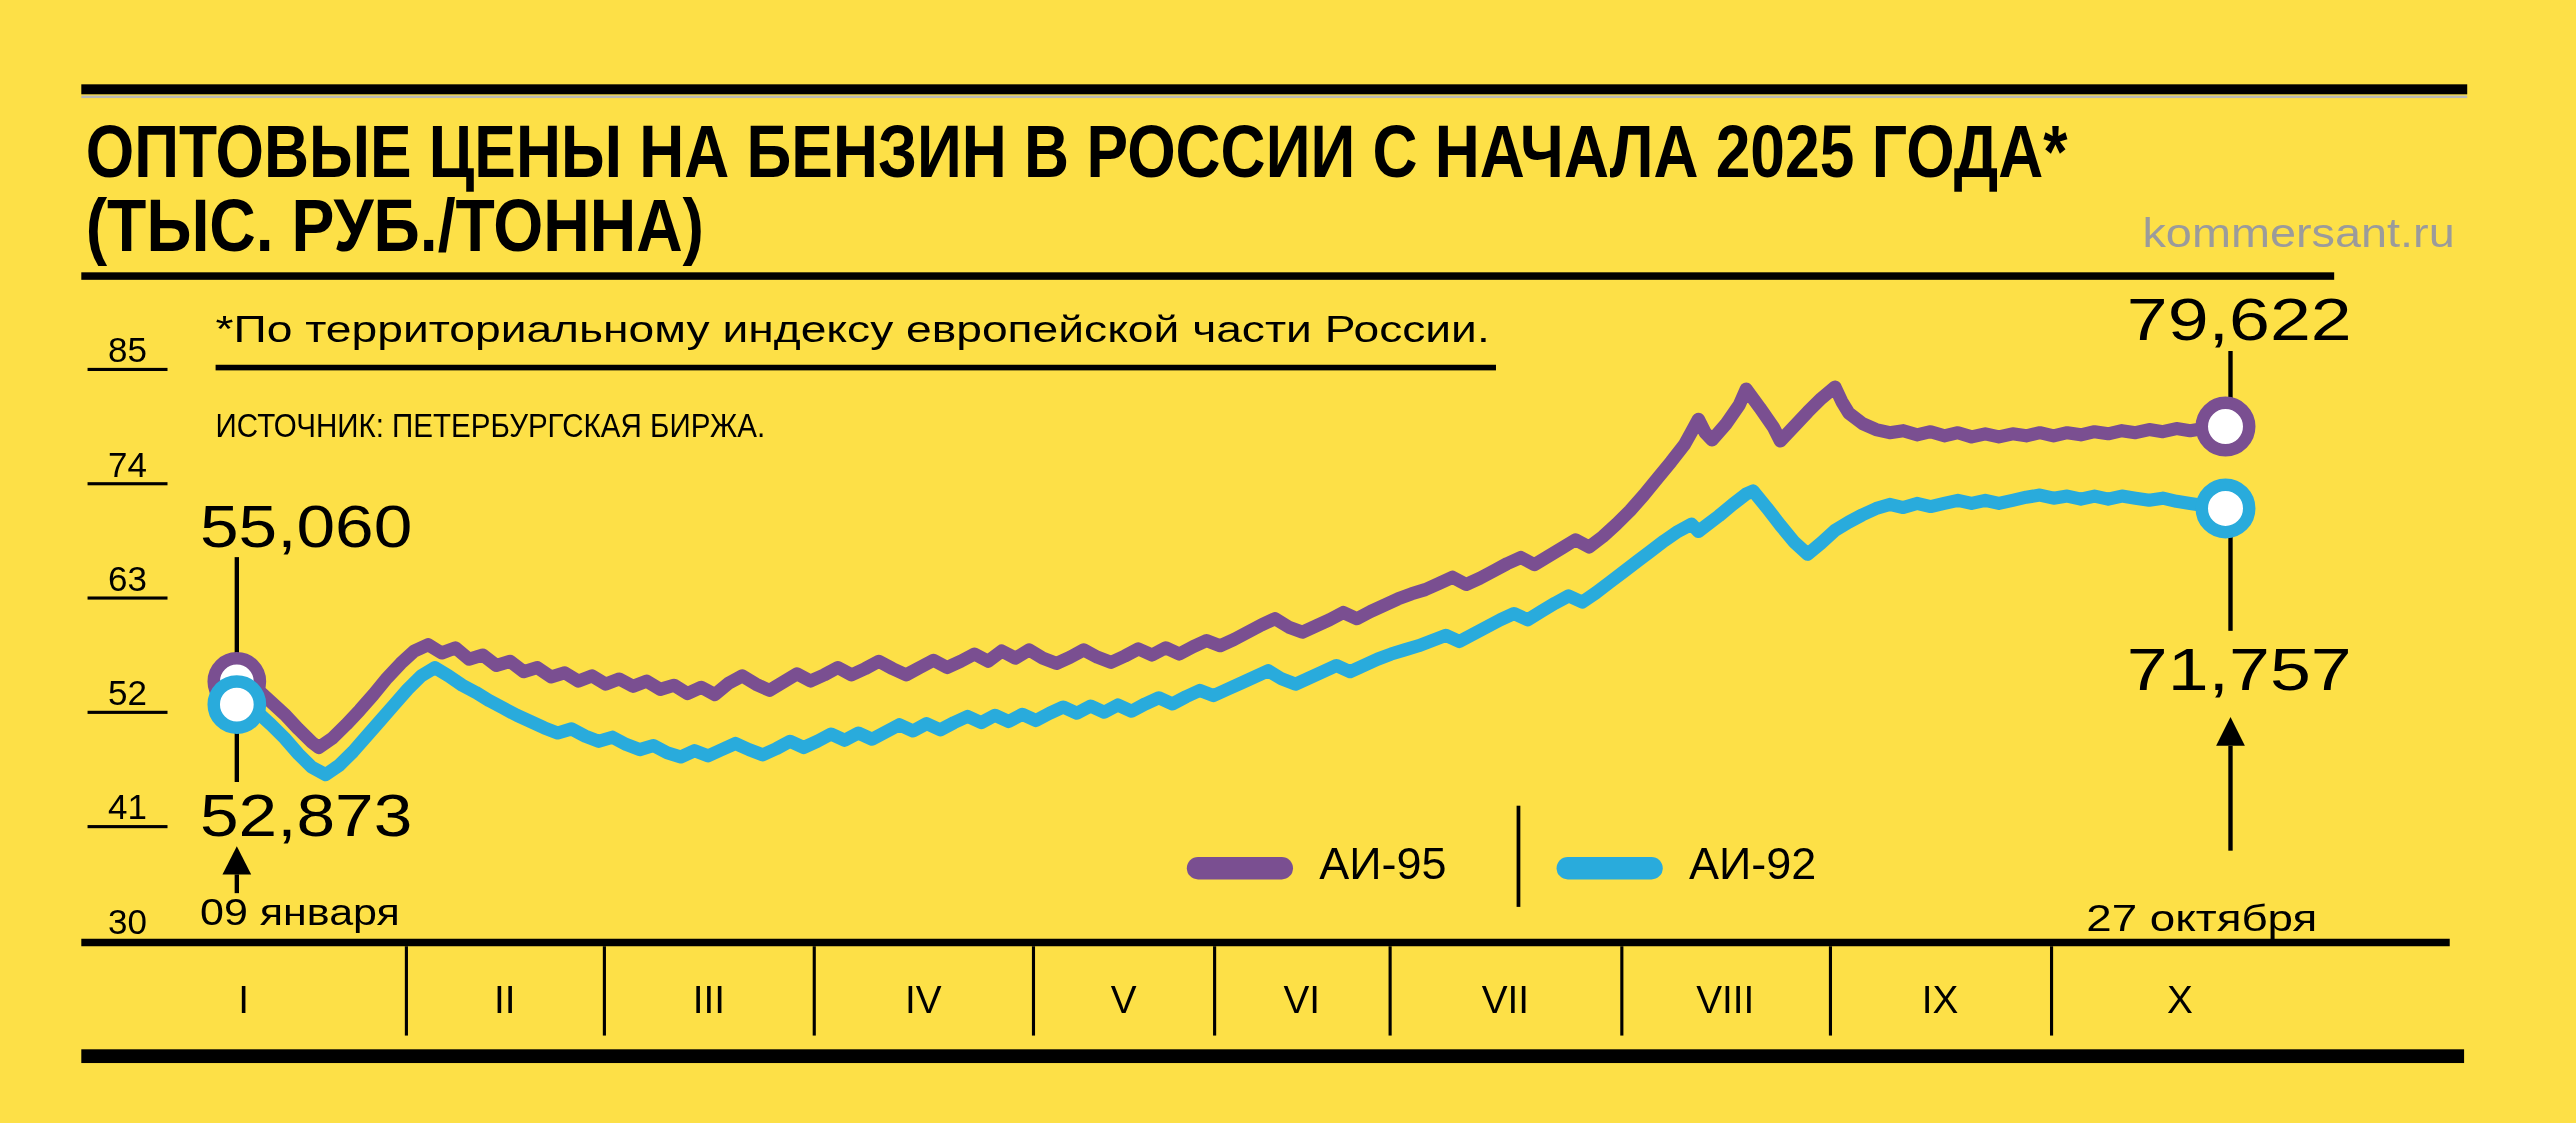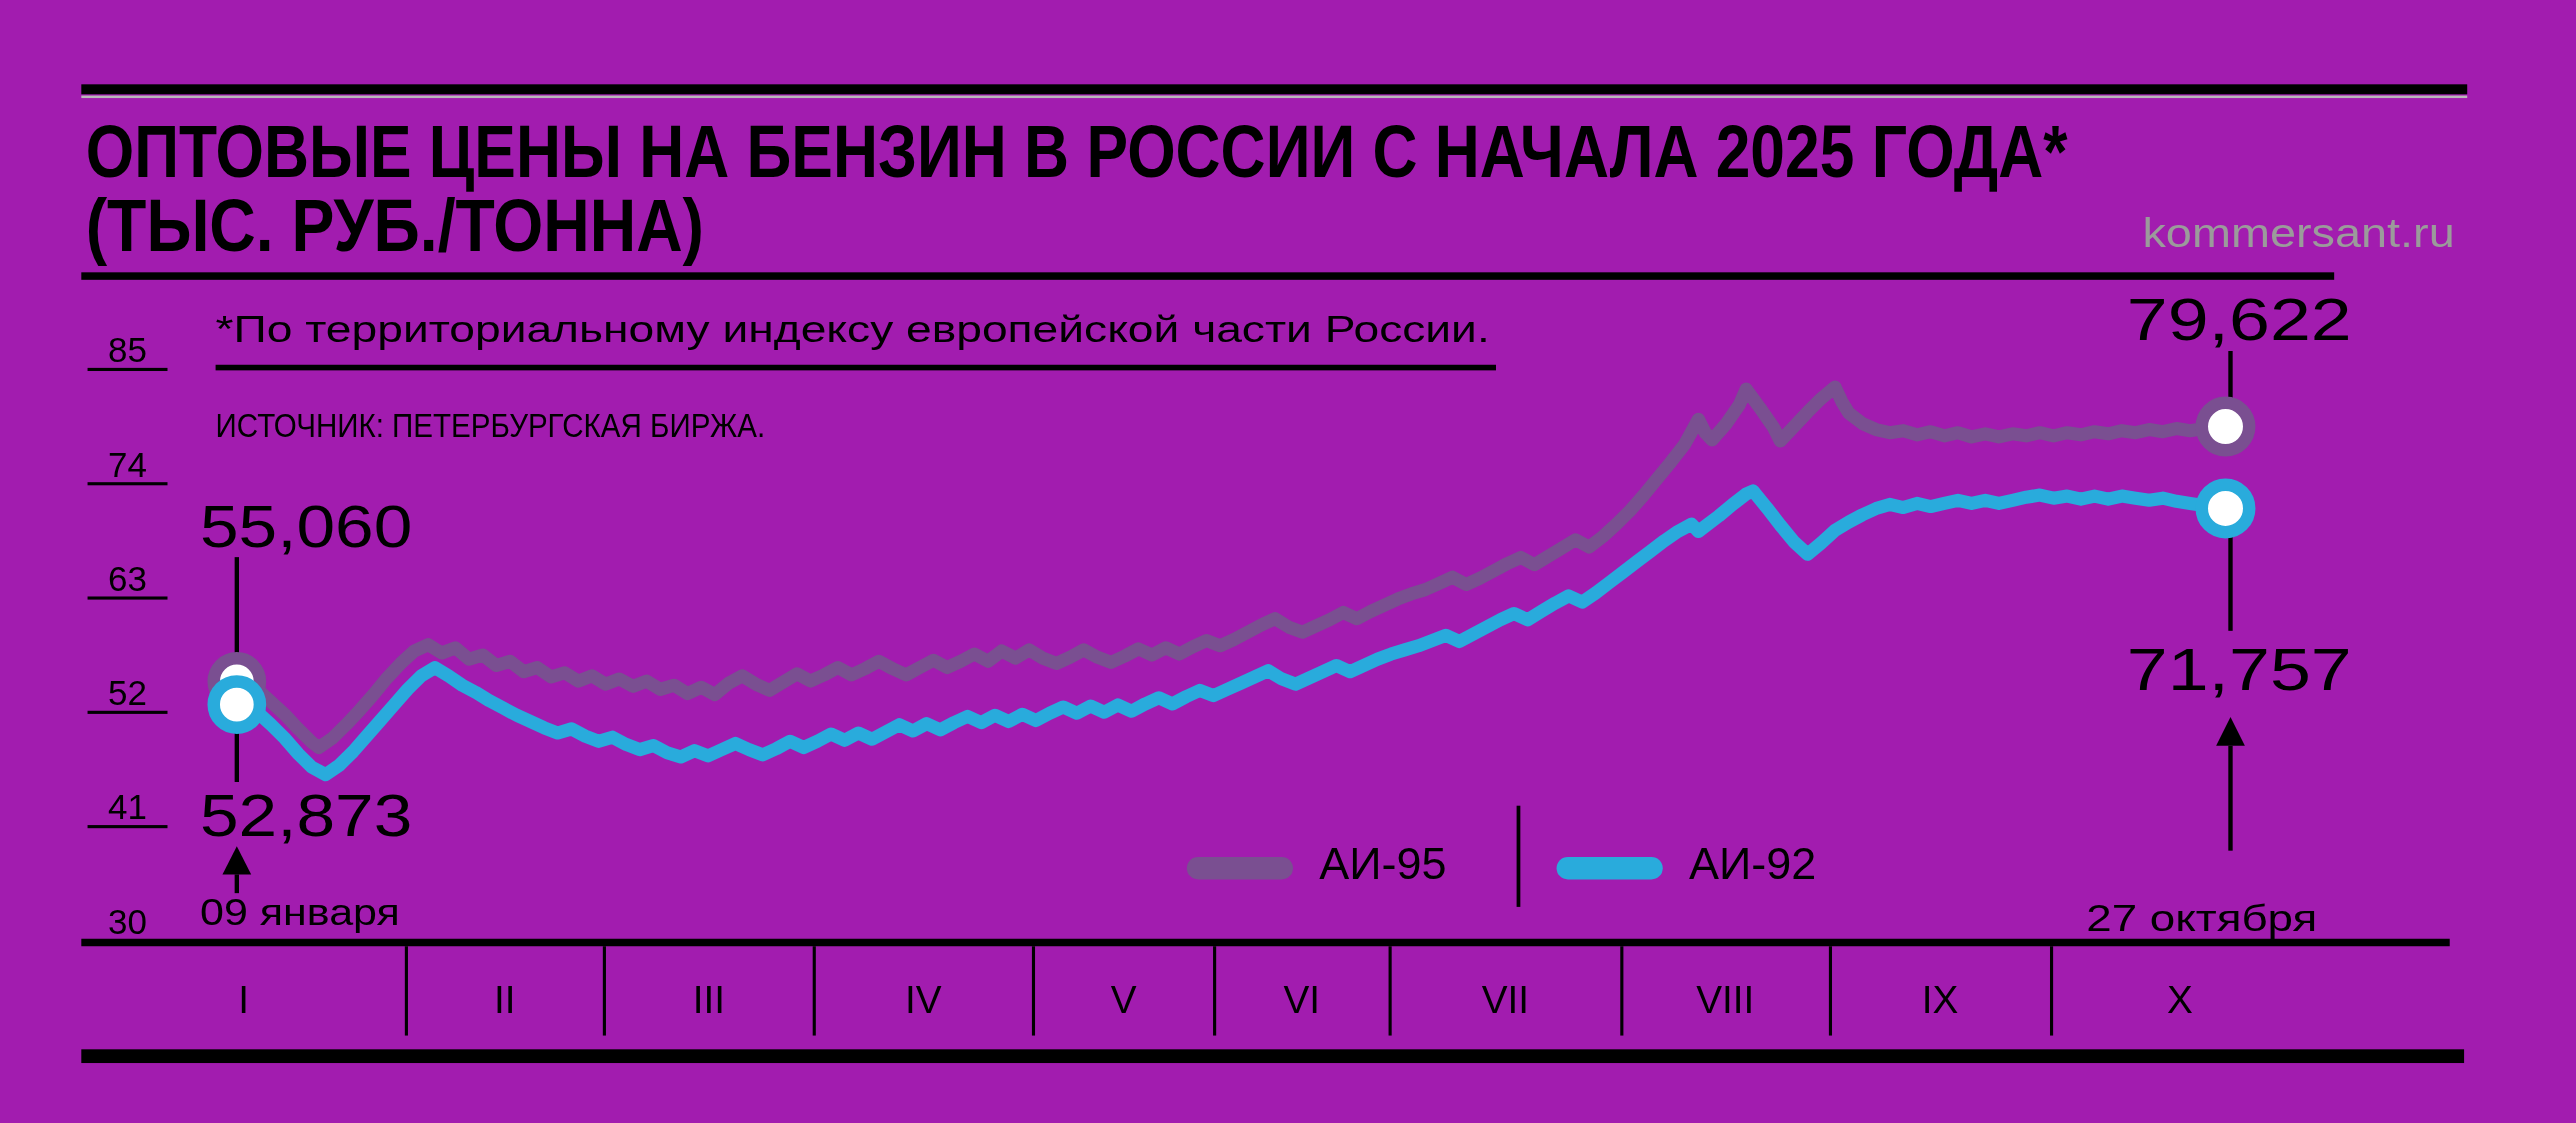--- a/index.html
+++ b/index.html
@@ -1,17 +1,17 @@
 <!DOCTYPE html>
 <html style="font-size:10px"><head>
 <meta charset="utf-8">
 <style>
   html,body{margin:0;padding:0;background:#fff;}
   body{font-family:"Liberation Sans", sans-serif;}
-  .stage{position:relative;width:2576px;height:1123px;background:#a21caf;overflow:hidden;}
+  .stage{position:relative;width:2576px;height:1123px;background:#fde047;overflow:hidden;}
   svg{display:block;}
   text{font-family:"Liberation Sans", sans-serif;fill:#000;}
   .title-t{font-weight:700;font-size:118px;}
   .site-t{font-size:64px;fill:#9b9b9b;}
   .foot-t{font-size:60px;}
   .src-t{font-size:52px;}
   .ytick-t{font-size:56px;}
   .month-t{font-size:62px;}
   .bignum-t{font-size:96px;}
   .date-t{font-size:60px;}

